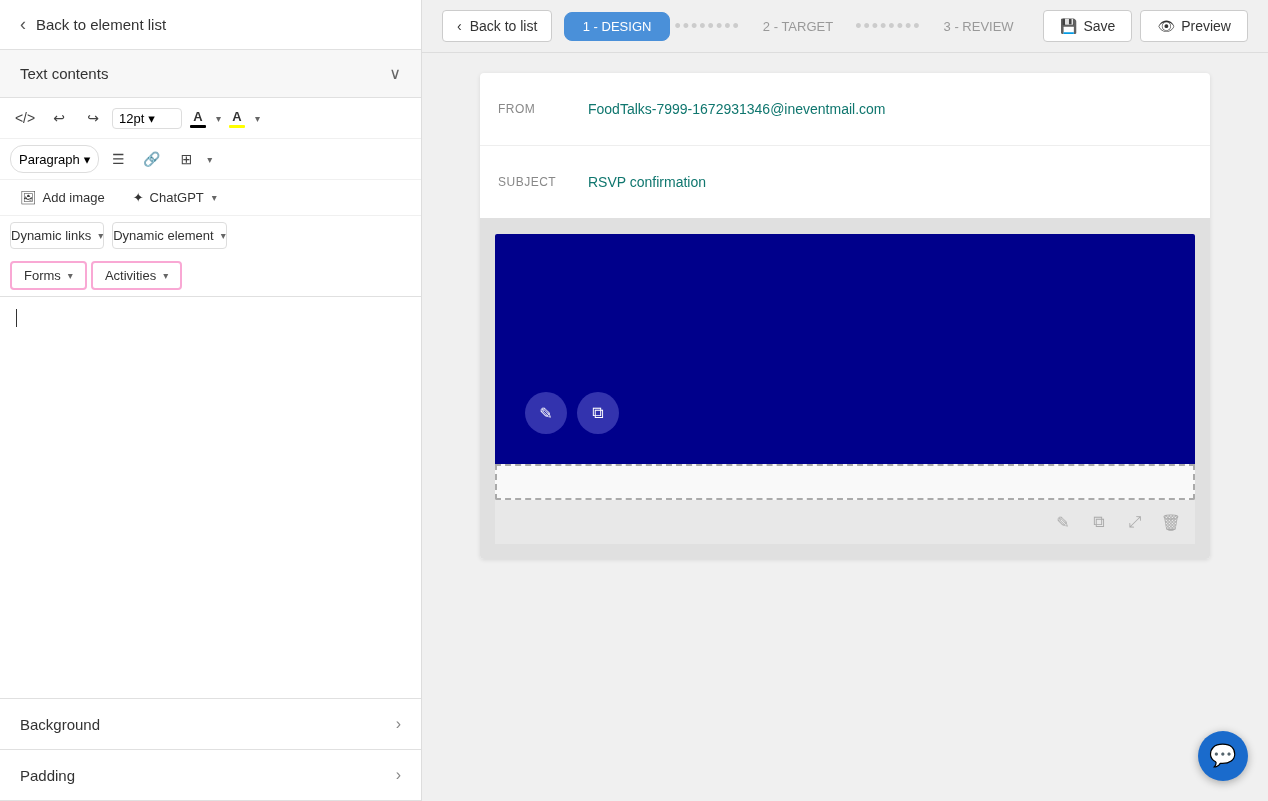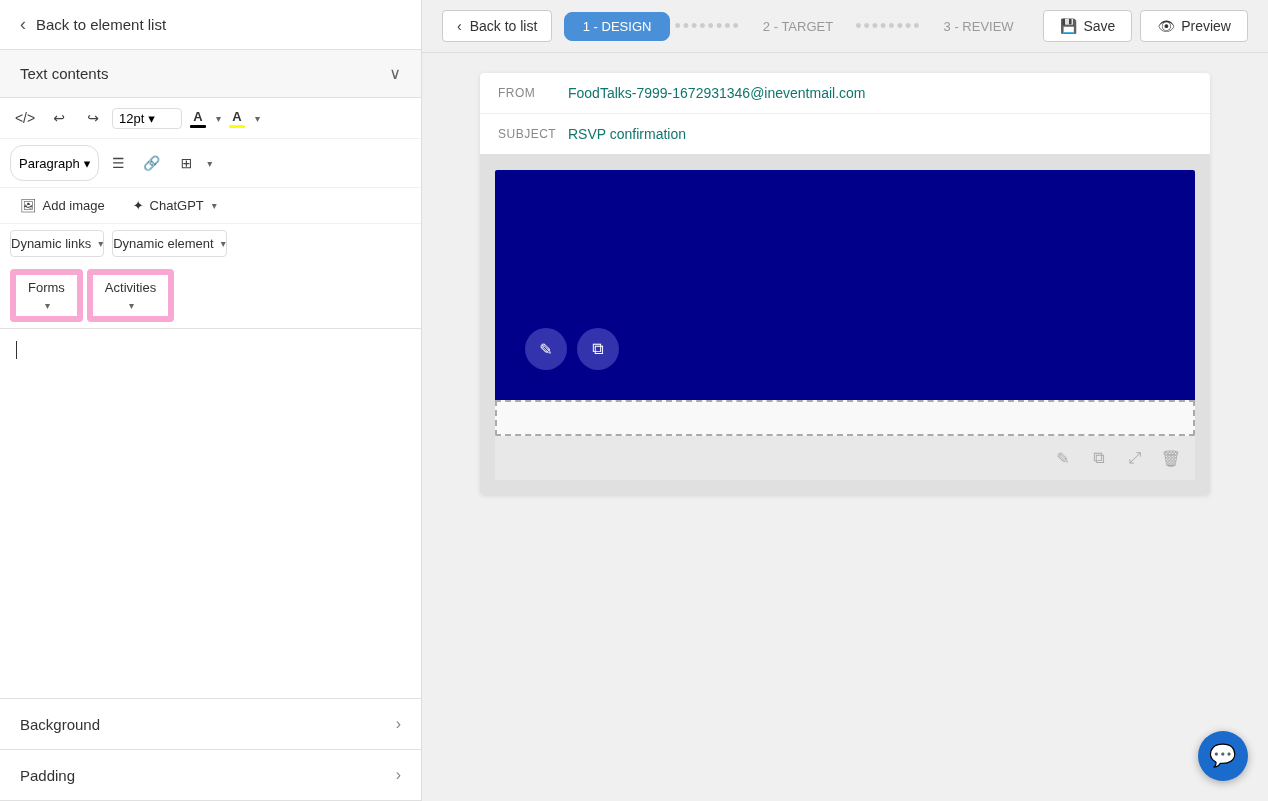--- a/index.html
+++ b/index.html
@@ -107,21 +107,21 @@
 
     .paragraph-select {
       display: flex;
       align-items: center;
       gap: 4px;
       border: 1px solid #ddd;
       border-radius: 13px;
       padding: 3px 8px;
       cursor: pointer;
       font-size: 13px;
-      height: 36px;
+      height: 28px;
     }
 
     .add-image-btn, .chatgpt-btn {
       display: flex;
       align-items: center;
       gap: 6px;
       padding: 4px 10px;
       border: none;
       background: transparent;
       cursor: pointer;
@@ -155,27 +155,26 @@
       align-items: center;
       gap: 8px;
       padding: 6px 10px;
     }
 
     .forms-btn, .activities-btn {
       display: flex;
       align-items: center;
       gap: 5px;
       padding: 5px 12px;
-      border: 6px solid #f9a8d4;
+      border: 2px solid #f9a8d4;
       border-radius: 4px;
       background: #fff;
       cursor: pointer;
       font-size: 13px;
       color: #333;
-      flex-direction: column;
     }
 
     .text-editor-area {
       flex: 1;
       padding: 12px 16px;
       background: #fff;
       min-height: 180px;
       border-bottom: 1px solid #e0e0e0;
       position: relative;
     }
@@ -294,23 +293,24 @@
       margin: 0 auto;
       overflow: hidden;
     }
 
     .email-header {
       border-bottom: 1px solid #e0e0e0;
     }
     .email-field {
       display: flex;
       align-items: center;
-      padding: 12px 18px;
+      padding: 28px 18px;
       border-bottom: 1px solid #eee;
       font-size: 14px;
+      gap: 20px;
     }
     .email-field:last-child { border-bottom: none; }
     .field-label {
       color: #888;
       font-size: 12px;
       text-transform: uppercase;
       width: 70px;
       flex-shrink: 0;
       letter-spacing: 0.5px;
     }

